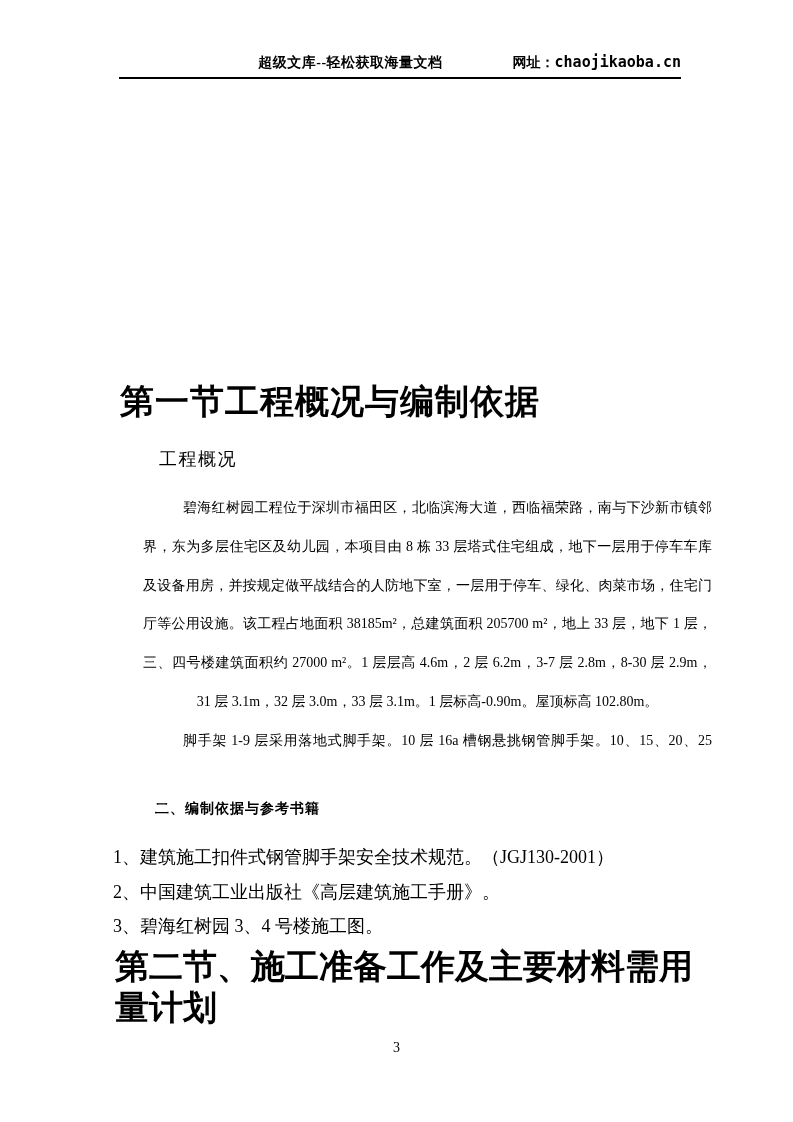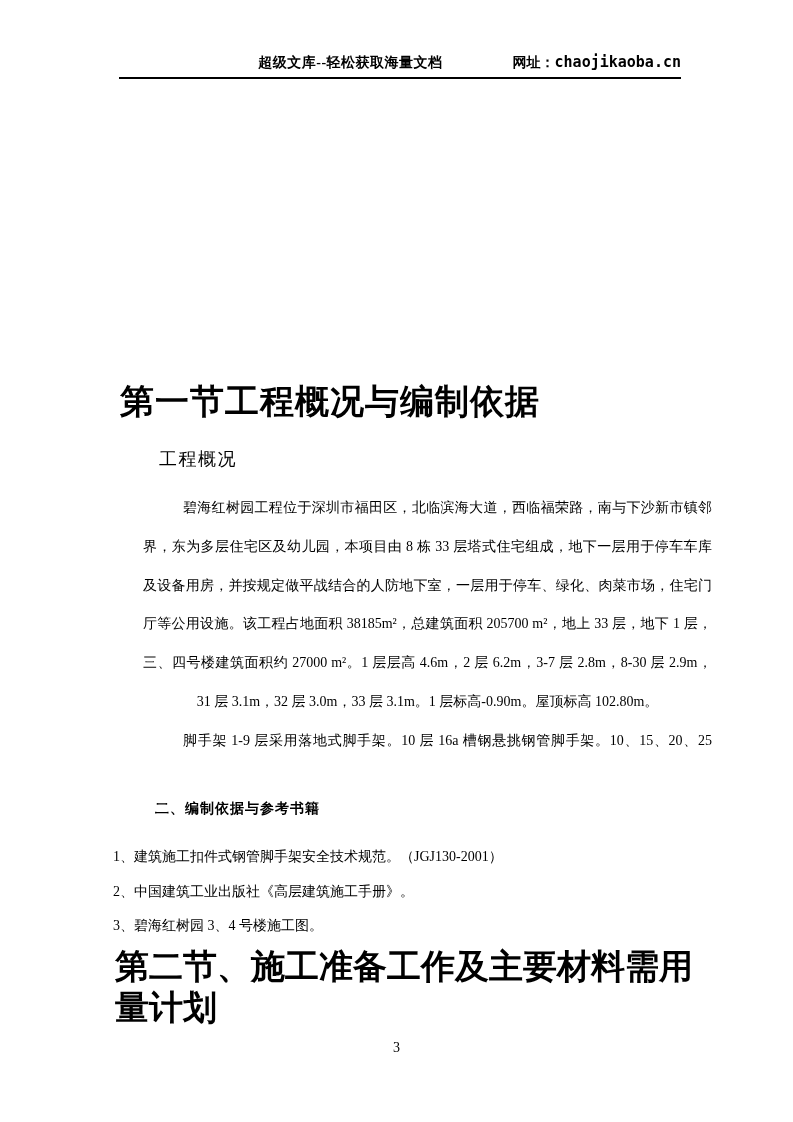--- a/index.html
+++ b/index.html
@@ -91,21 +91,21 @@
   }
   .line.indent { padding-left: 40px; }
   .line.end { text-align: center; text-align-last: auto; }
 
   
   .refs-list {
     position: absolute;
     left: 113px;
     top: 840px;
     width: 569px;
-    font-size: 14px;
+    font-size: 18px;
     line-height: 34.6px;
   }
 
   
   .title2 {
     position: absolute;
     left: 115px;
     top: 946px;
     width: 575px;
     font-size: 34px;

